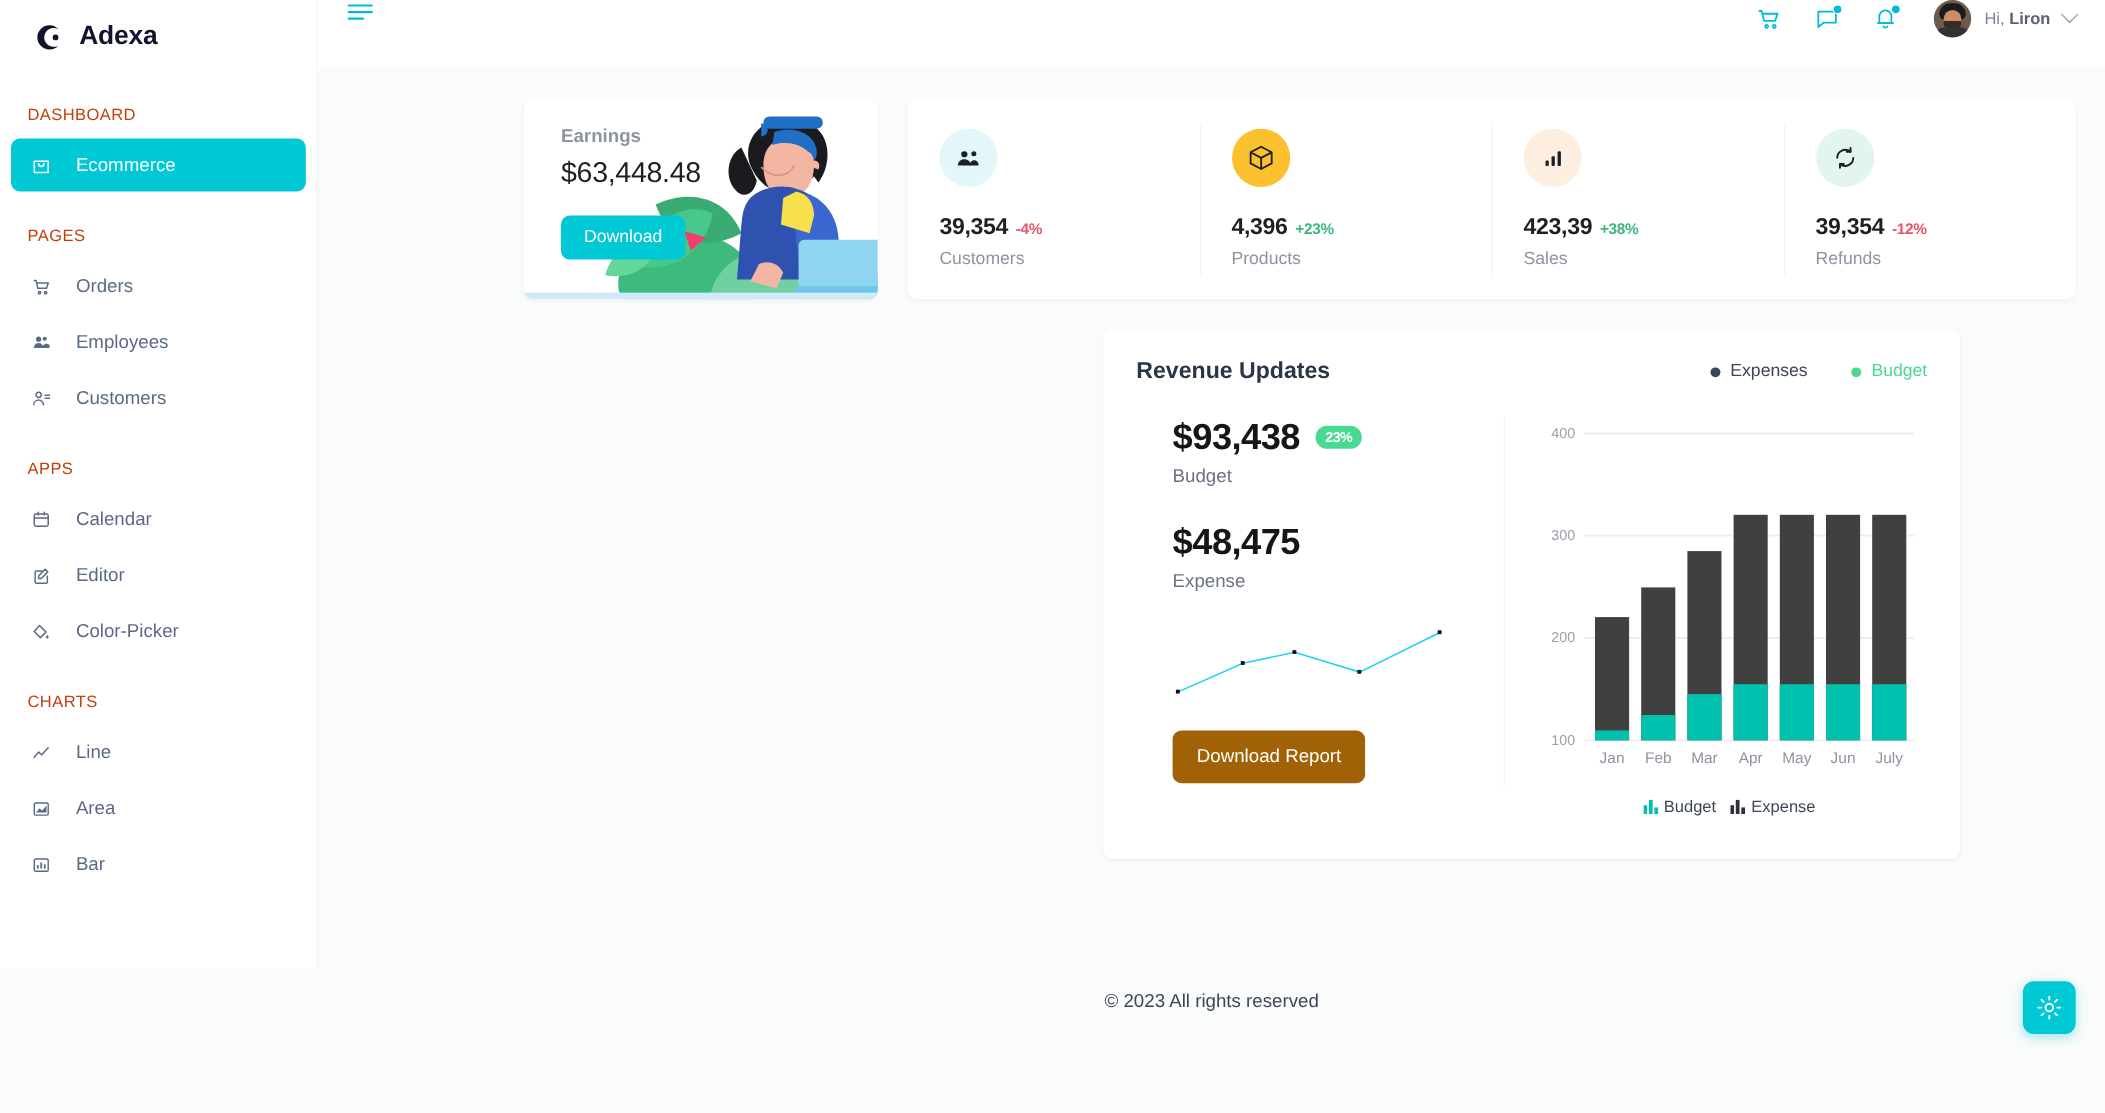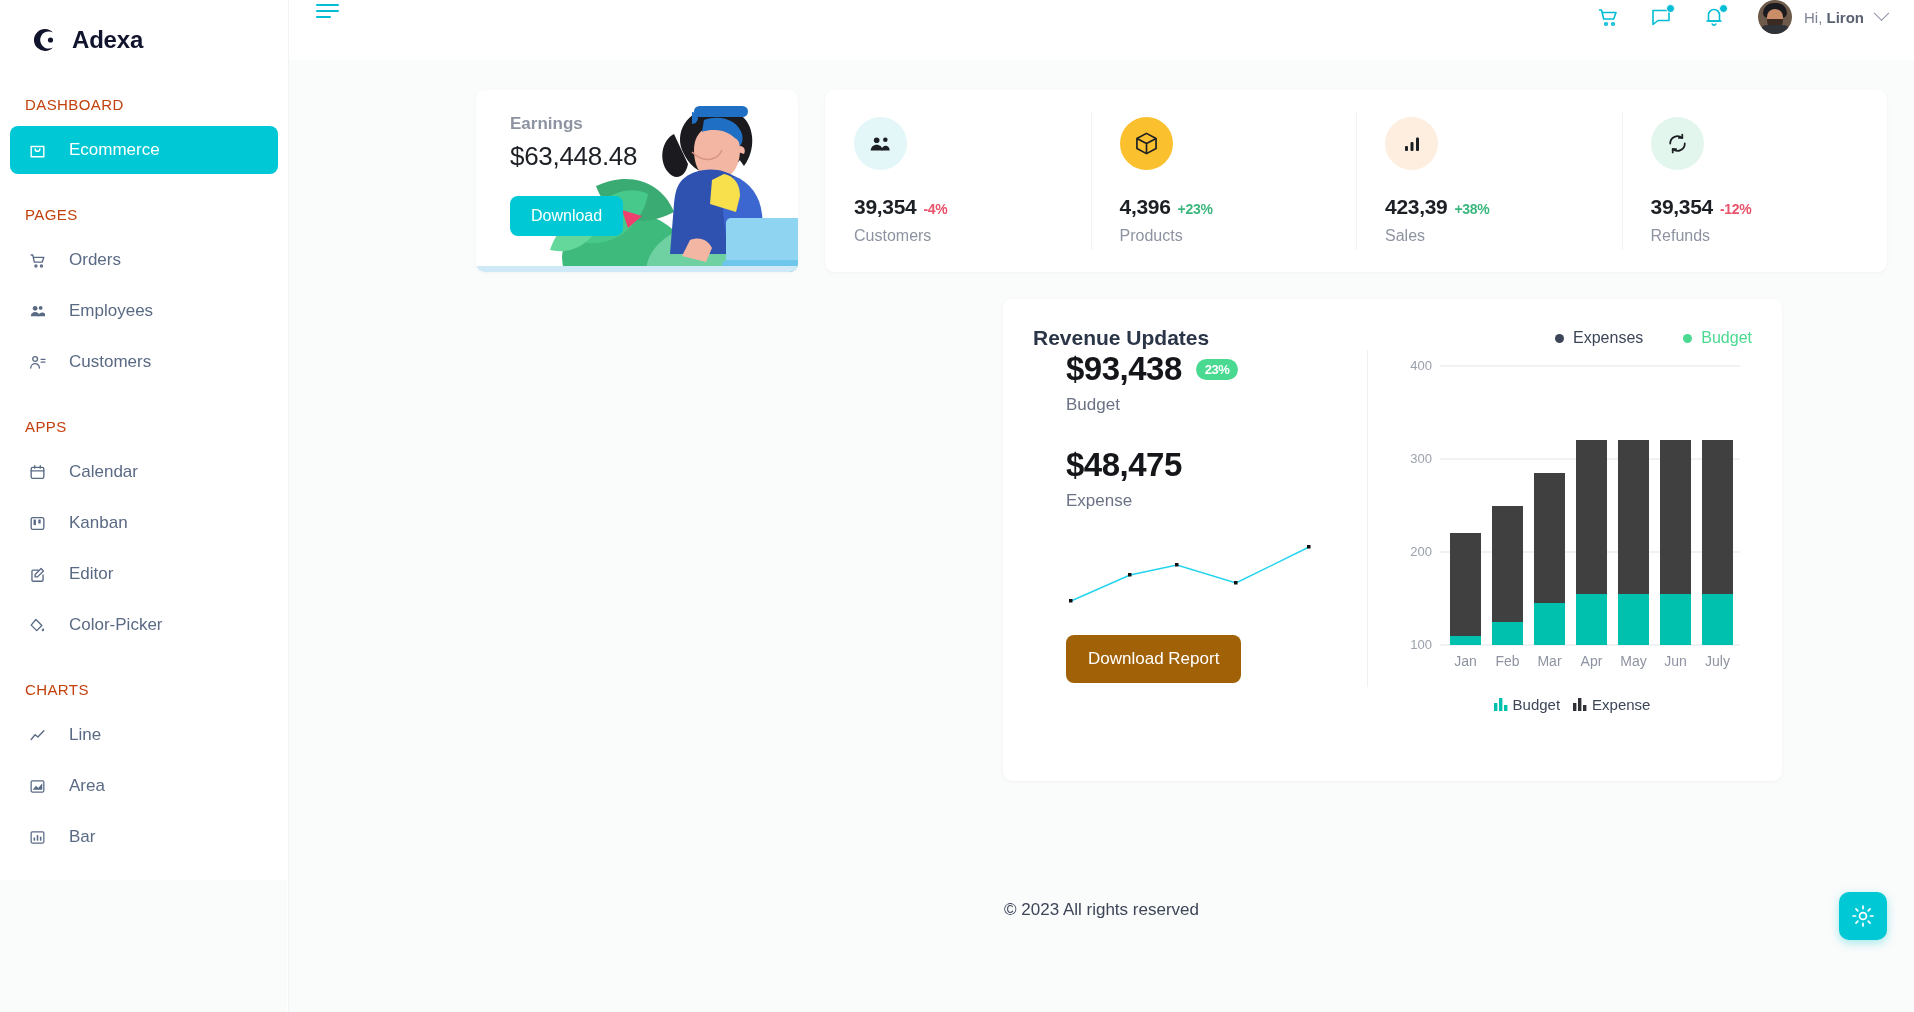--- a/index.html
+++ b/index.html
@@ -17,21 +17,21 @@
     width: 289px;
     min-width: 289px;
     height: 1012px;
     background: #ffffff;
     border-right: 1px solid #f2f3f5;
     position: relative;
     overflow: hidden;
   }
   .sidebar-scroll { padding: 0 0 40px 0; height: 874px; overflow: hidden; }
   .brand {
-    display: flex; align-items: center; gap: 13px;
+    display: flex; align-items: flex-start; gap: 13px;
     padding: 19px 0 0 29px; height: 60px;
   }
   .brand-logo { width: 30px; height: 30px; display: block; }
   .brand-name { font-size: 24px; font-weight: bold; color: #11142d; letter-spacing: -0.2px; }
 
   .nav-caption {
     font-size: 15px; color: #c2410c; letter-spacing: .4px;
     padding: 0 0 0 25px; margin-top: 32px; margin-bottom: 13px;
     font-weight: 400;
   }
@@ -125,21 +125,21 @@
     margin: 27px 0 0 714px; width: 779px; height: 482px; position: relative; padding: 27px 30px 0 30px;
   }
   .rev-head { display: flex; align-items: center; justify-content: space-between; }
   .rev-title { font-size: 21px; font-weight: bold; color: #2a3547; }
   .rev-legend { display: flex; gap: 40px; align-items: flex-end; }
   .legend-item { display: flex; align-items: center; gap: 9px; font-size: 16px; }
   .legend-dot { width: 9px; height: 9px; border-radius: 50%; display: inline-block; }
   .legend-expenses { color: #3c4657; }
   .legend-budget { color: #4ad991; }
 
-  .rev-body { display: flex; height: 380px; }
+  .rev-body { display: flex; margin-top: 28px; height: 380px; }
   .rev-left { width: 348px; padding-left: 33px; position: relative; }
   .rev-left::after { content: ""; position: absolute; right: 0; top: 0; height: 337px; width: 1px; background: #eef0f2; }
   .big-money { font-size: 33px; font-weight: bold; color: #141619; letter-spacing: -.5px; display: flex; align-items: center; gap: 14px; }
   .pill {
     background: #4ad991; color: #fff; font-size: 13px; font-weight: bold;
     border-radius: 11px; padding: 4px 9px; line-height: 1;
   }
   .money-label { font-size: 17px; color: #6a7283; margin-top: 7px; }
   .money-block-2 { margin-top: 31px; }
   .spark { margin-top: 26px; }
@@ -227,30 +227,20 @@
 
       <div class="nav-caption">APPS</div>
       <div class="nav-item">
         <span class="nav-icon">
           <svg width="19" height="19" viewBox="0 0 24 24" fill="none" stroke-width="1.7" stroke-linecap="round" stroke-linejoin="round">
             <rect x="4" y="5.5" width="16" height="14" rx="2"></rect>
               <path d="M4 10h16M8.5 3.5v3M15.5 3.5v3"></path>
           </svg>
         </span>
         <span>Calendar</span>
-      </div>
-      <div class="nav-item">
-        <span class="nav-icon">
-          <svg width="19" height="19" viewBox="0 0 24 24" fill="none" stroke-width="1.7" stroke-linecap="round" stroke-linejoin="round">
-            <rect x="4" y="4.5" width="16" height="15" rx="2"></rect>
-            <rect x="7" y="7" width="3" height="7" fill="#5a6a85" stroke="none"></rect>
-            <rect x="13" y="7" width="3" height="5" fill="#5a6a85" stroke="none"></rect>
-          </svg>
-        </span>
-        <span>Kanban</span>
       </div>
       <div class="nav-item">
         <span class="nav-icon">
           <svg width="19" height="19" viewBox="0 0 24 24" fill="none" stroke-width="1.7" stroke-linecap="round" stroke-linejoin="round">
             <path d="M19 12.5V19a1.5 1.5 0 0 1-1.5 1.5h-11A1.5 1.5 0 0 1 5 19V8a1.5 1.5 0 0 1 1.5-1.5H13"></path>
             <path d="M16.5 4.5 19.5 7.5 12 15H9v-3z"></path>
           </svg>
         </span>
         <span>Editor</span>
       </div>

